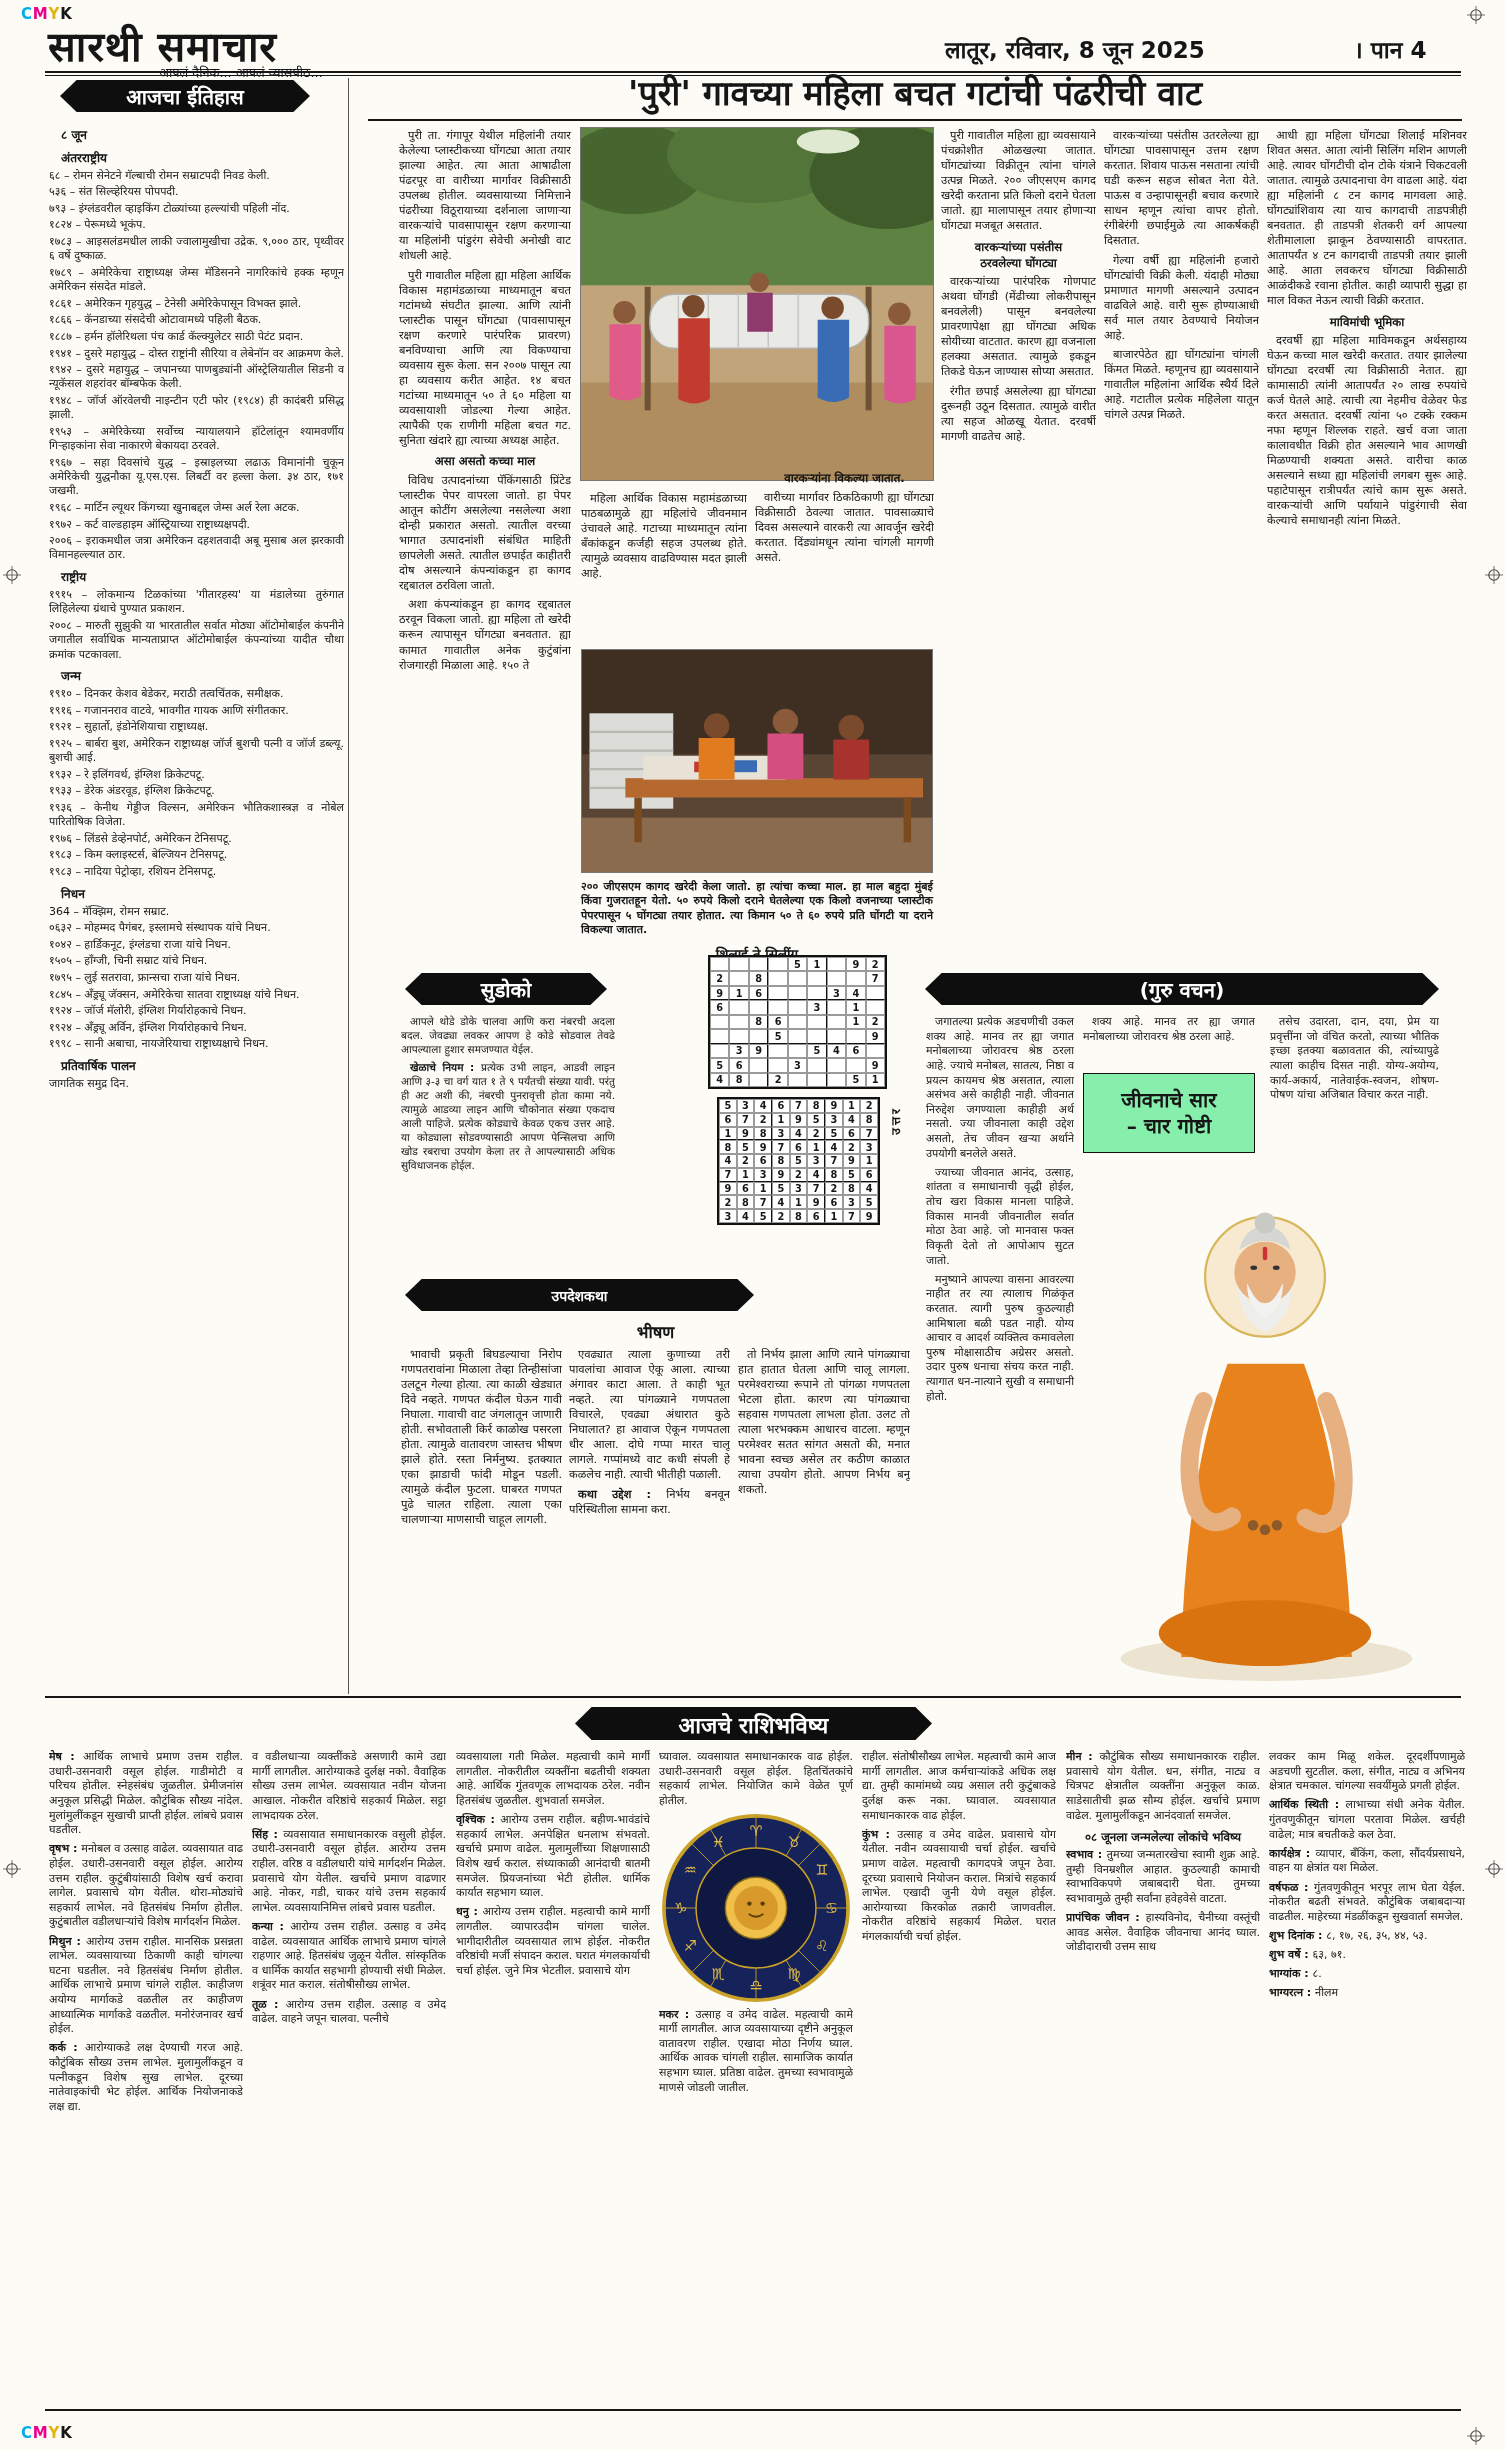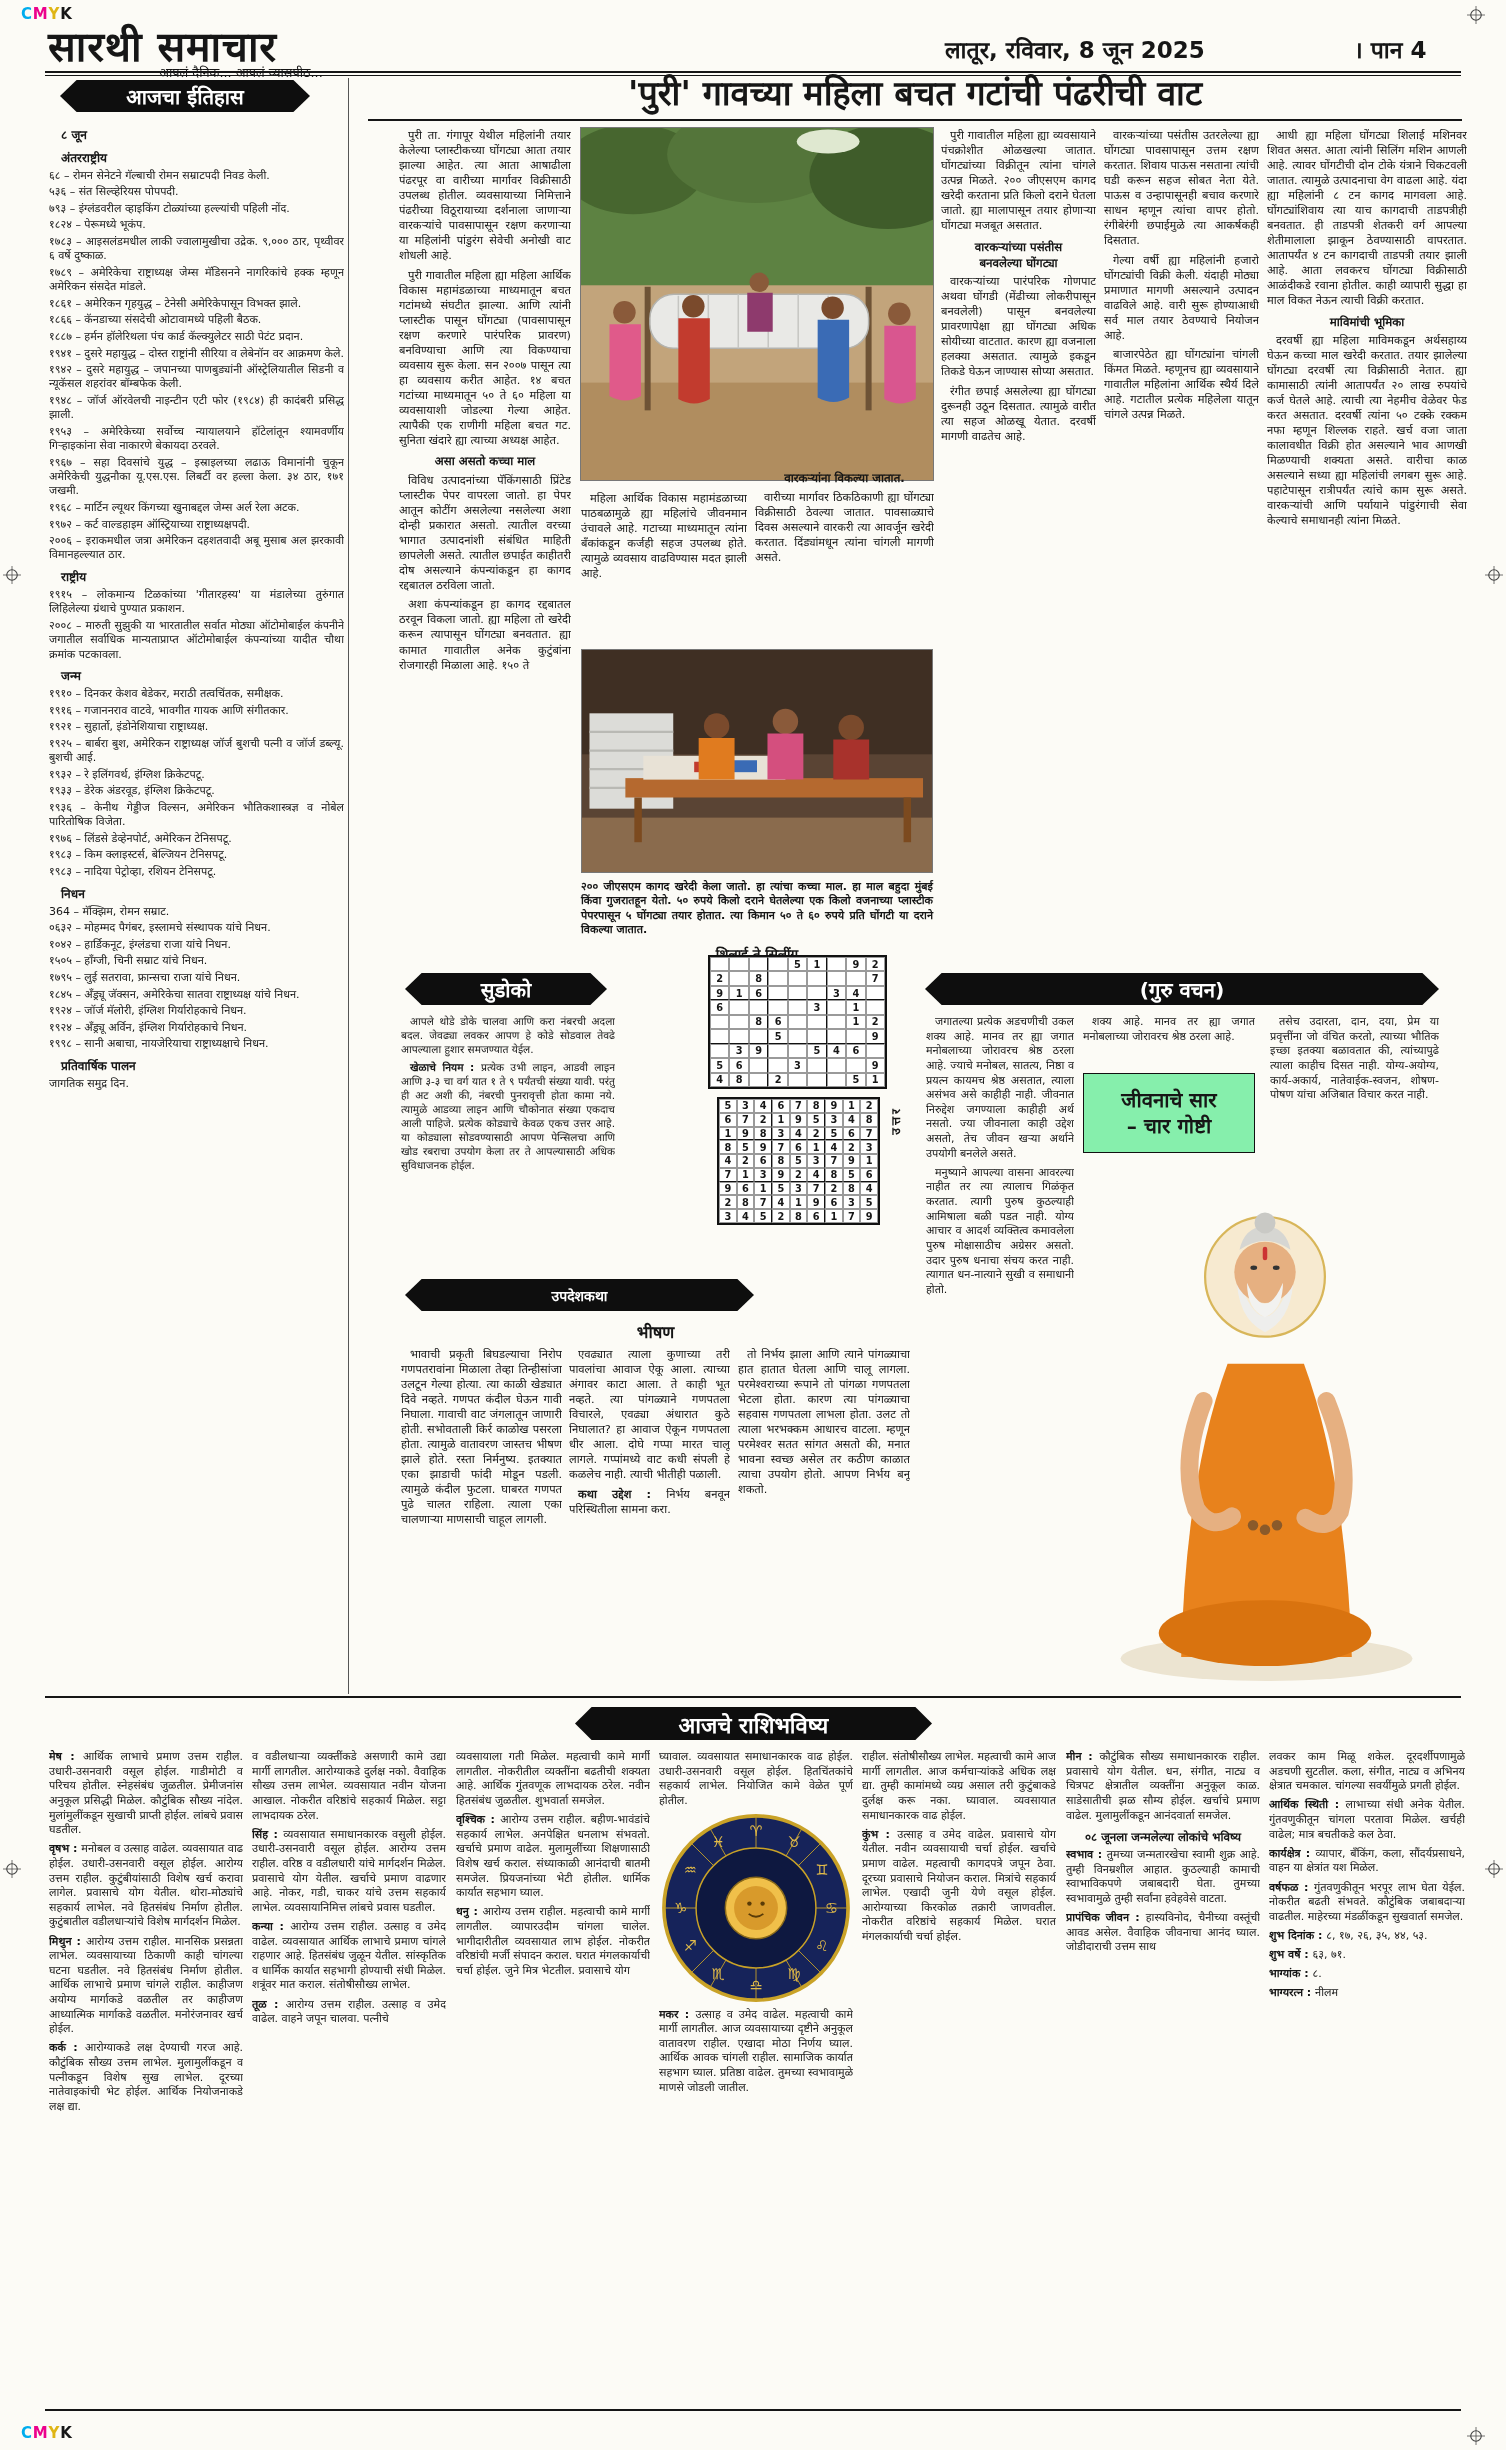--- a/index.html
+++ b/index.html
@@ -429,21 +429,21 @@
     <p class="blk-t"><b></b><span>वारीच्या मार्गावर ठिकठिकाणी ह्या घोंगट्या विक्रीसाठी ठेवल्या जातात. पावसाळ्याचे दिवस असल्याने वारकरी त्या आवर्जून खरेदी करतात. दिंड्यांमधून त्यांना चांगली मागणी असते.</span></p>
   </div>
 </div>
   <div class="col" style="left:941px;top:128px;width:155px;height:833px">
   <div class="blk">
 
     <p class="blk-t"><b></b><span>पुरी गावातील महिला ह्या व्यवसायाने पंचक्रोशीत ओळखल्या जातात. घोंगट्यांच्या विक्रीतून त्यांना चांगले उत्पन्न मिळते. २०० जीएसएम कागद खरेदी करताना प्रति किलो दराने घेतला जातो. ह्या मालापासून तयार होणाऱ्या घोंगट्या मजबूत असतात.</span></p>
   </div>
 
   <div class="blk">
-    <div class="blk-h">वारकऱ्यांच्या पसंतीस बनवलेल्या घोंगट्या</div>
+    <div class="blk-h">वारकऱ्यांच्या पसंतीस ठरवलेल्या घोंगट्या</div>
     <p class="blk-t"><b></b><span></span></p>
   </div>
 
   <div class="blk">
 
     <p class="blk-t"><b></b><span>वारकऱ्यांच्या पारंपरिक गोणपाट अथवा घोंगडी (मेंढीच्या लोकरीपासून बनवलेली) पासून बनवलेल्या प्रावरणापेक्षा ह्या घोंगट्या अधिक सोयीच्या वाटतात. कारण ह्या वजनाला हलक्या असतात. त्यामुळे इकडून तिकडे घेऊन जाण्यास सोप्या असतात.</span></p>
   </div>
 
   <div class="blk">
 
@@ -663,20 +663,24 @@
     </div>
   <div class="vert-label" style="left:887px;top:1106px">उत्तर</div>
 
   <div class="ribbon" style="left:925px;top:973px;width:514px;height:32px;font-size:20.3px">(गुरु वचन)</div>
   <div class="col" style="left:926px;top:1015px;width:148px;height:672px;font-size:11px">
   <div class="blk">
 
     <p class="blk-t"><b></b><span>जगातल्या प्रत्येक अडचणीची उकल शक्य आहे. मानव तर ह्या जगात मनोबलाच्या जोरावरच श्रेष्ठ ठरला आहे. ज्याचे मनोबल, सातत्य, निष्ठा व प्रयत्न कायमच श्रेष्ठ असतात, त्याला असंभव असे काहीही नाही. जीवनात निरुद्देश जगण्याला काहीही अर्थ नसतो. ज्या जीवनाला काही उद्देश असतो, तेच जीवन खऱ्या अर्थाने उपयोगी बनलेले असते.</span></p>
   </div>
 
+  <div class="blk">
+
+    <p class="blk-t"><b></b><span>ज्याच्या जीवनात आनंद, उत्साह, शांतता व समाधानाची वृद्धी होईल, तोच खरा विकास मानला पाहिजे. विकास मानवी जीवनातील सर्वात मोठा ठेवा आहे. जो मानवास फक्त विकृती देतो तो आपोआप सुटत जातो.</span></p>
+  </div>
 
   <div class="blk">
 
     <p class="blk-t"><b></b><span>मनुष्याने आपल्या वासना आवरल्या नाहीत तर त्या त्यालाच गिळंकृत करतात. त्यागी पुरुष कुठल्याही आमिषाला बळी पडत नाही. योग्य आचार व आदर्श व्यक्तित्व कमावलेला पुरुष मोक्षासाठीच अग्रेसर असतो. उदार पुरुष धनाचा संचय करत नाही. त्यागात धन-नात्याने सुखी व समाधानी होतो.</span></p>
   </div>
 </div>
   <div class="col" style="left:1083px;top:1015px;width:172px;height:53px;font-size:11px">
   <div class="blk">
 
     <p class="blk-t"><b></b><span>शक्य आहे. मानव तर ह्या जगात मनोबलाच्या जोरावरच श्रेष्ठ ठरला आहे.</span></p>

